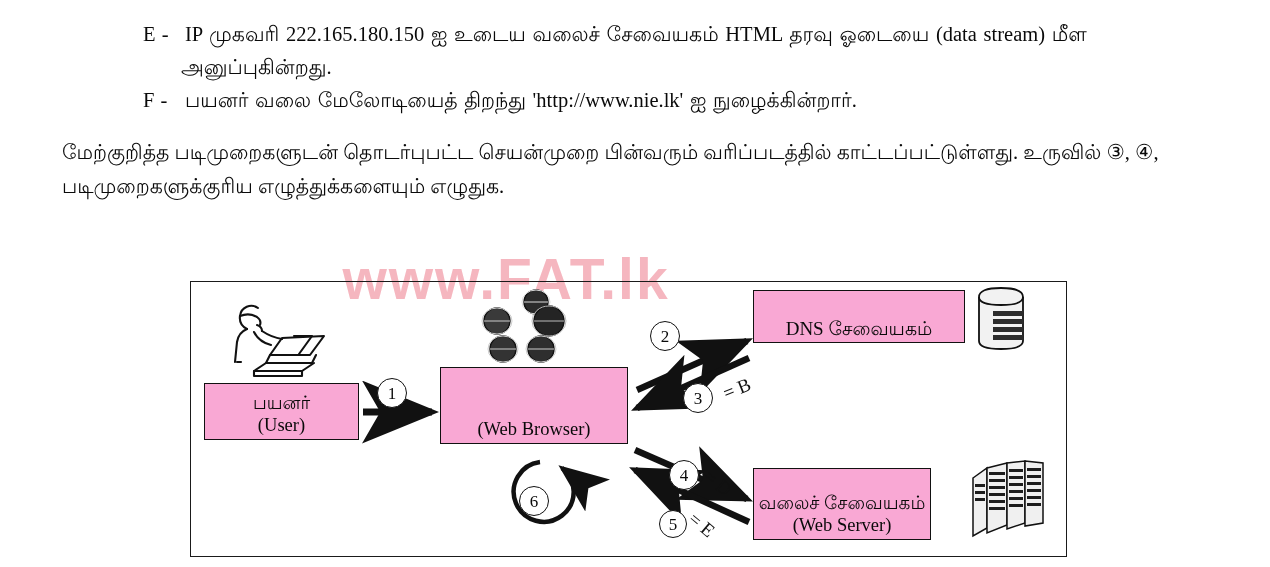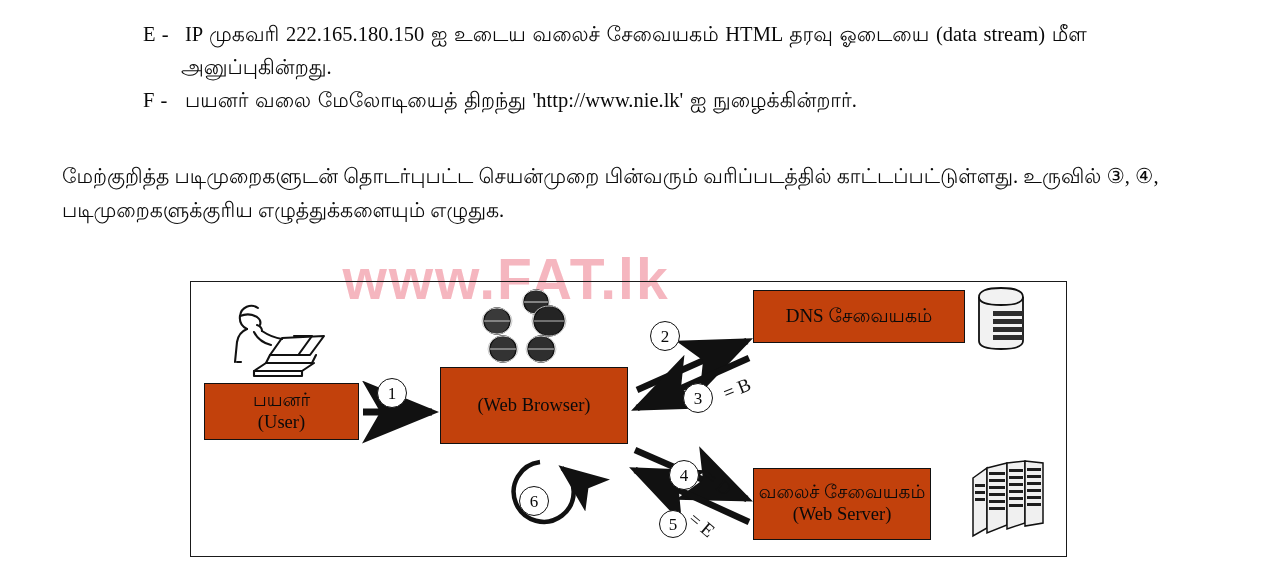--- a/index.html
+++ b/index.html
@@ -65,43 +65,42 @@
   
   #question-paragraph {
     position: absolute;
     left: 62px; top: 136px;
     width: 1196px;
     font-size: 20.5px;
     line-height: 33.5px;
     text-align: justify;
     text-justify: inter-word;
     z-index: 2;
-    margin-top: 24px;
   }
   #question-paragraph .lastline { text-align: left; }
 
   
   #figure {
     position: absolute;
     left: 190px; top: 281px;
     width: 877px; height: 276px;
     border: 1.6px solid #1a1a1a;
     background: transparent;
     z-index: 3;
   }
   .fig-inner { position: absolute; inset: 0; }
 
   .node-box {
     position: absolute;
     border: 1.7px solid #111;
-    background: #c2410c;
+    background: #f9a8d4;
     display: flex;
     flex-direction: column;
     align-items: center;
-    justify-content: center;
+    justify-content: flex-end;
     text-align: center;
     line-height: 1.18;
     font-size: 18.5px;
     padding: 2px 4px;
   }
   .node-box .l1 { white-space: nowrap; }
   .node-box .l2 { white-space: nowrap; }
 
   
   #box-user        { left: 13px;  top: 101px; width: 155px; height: 57px; }

